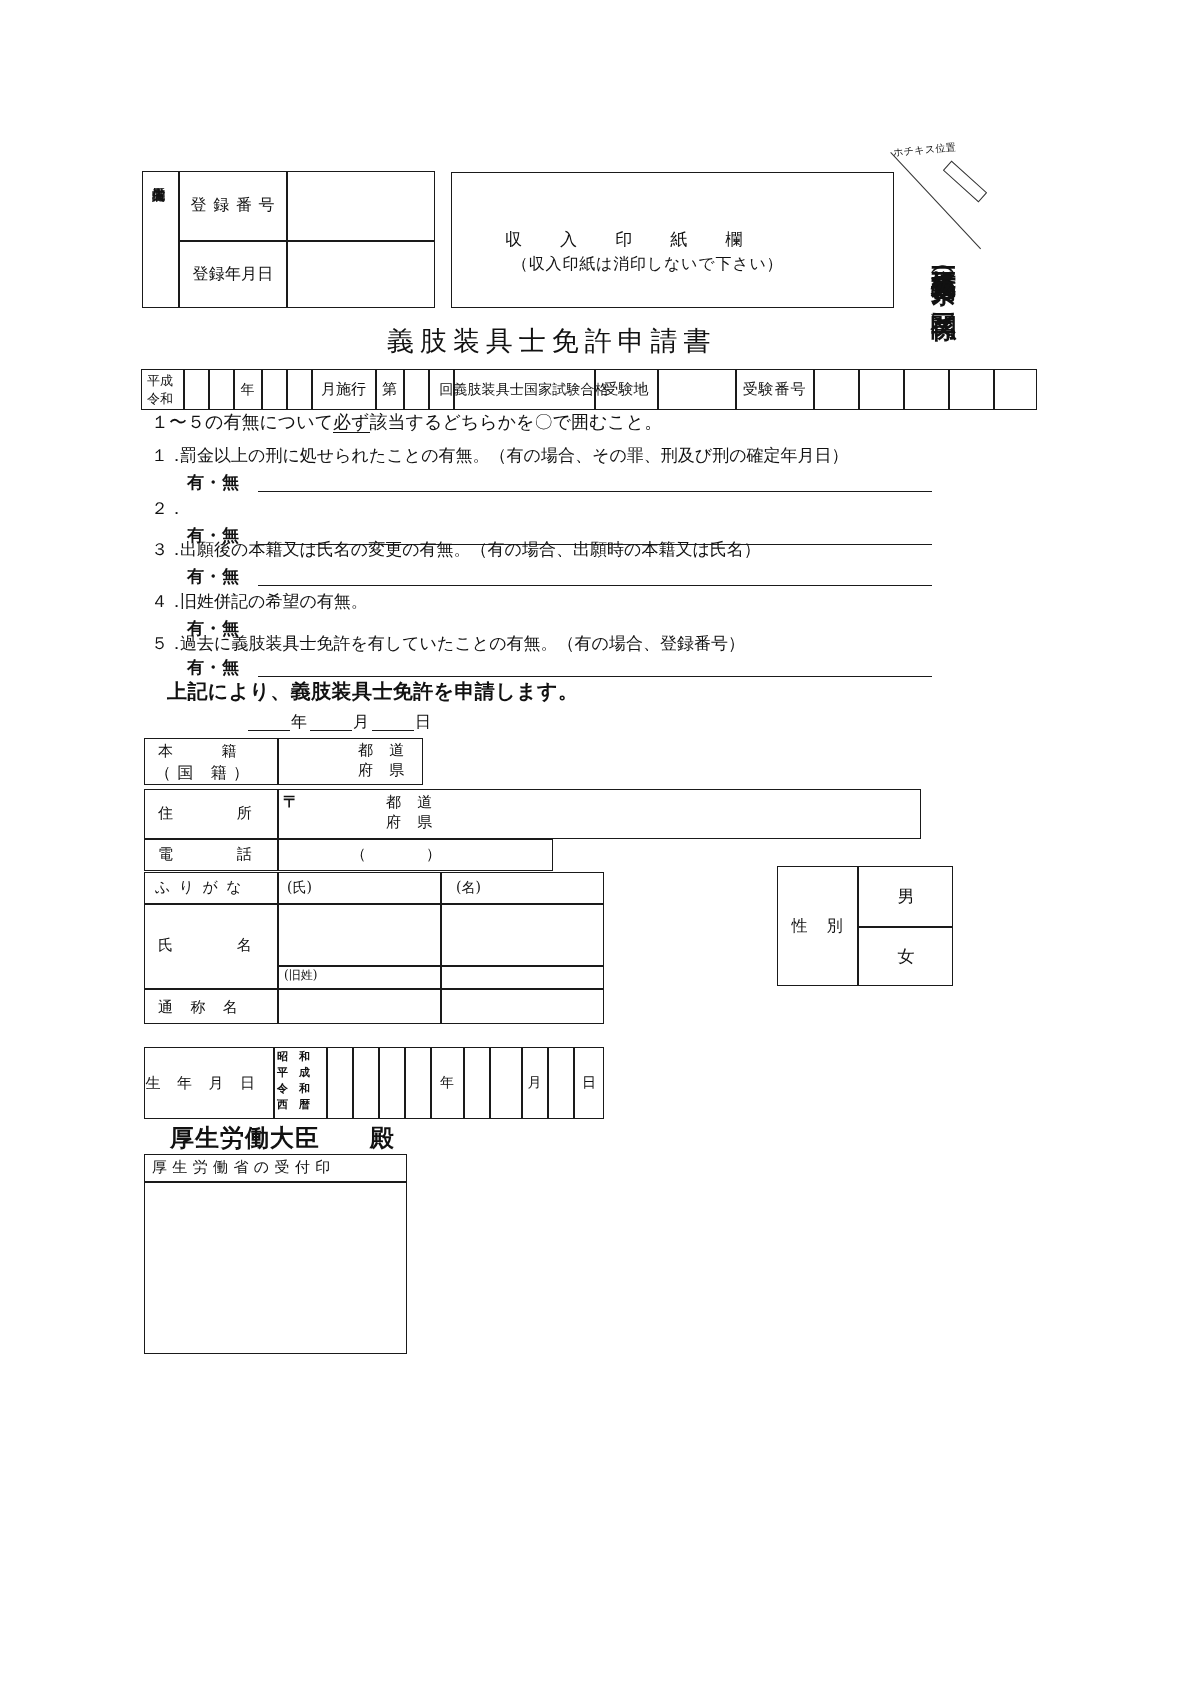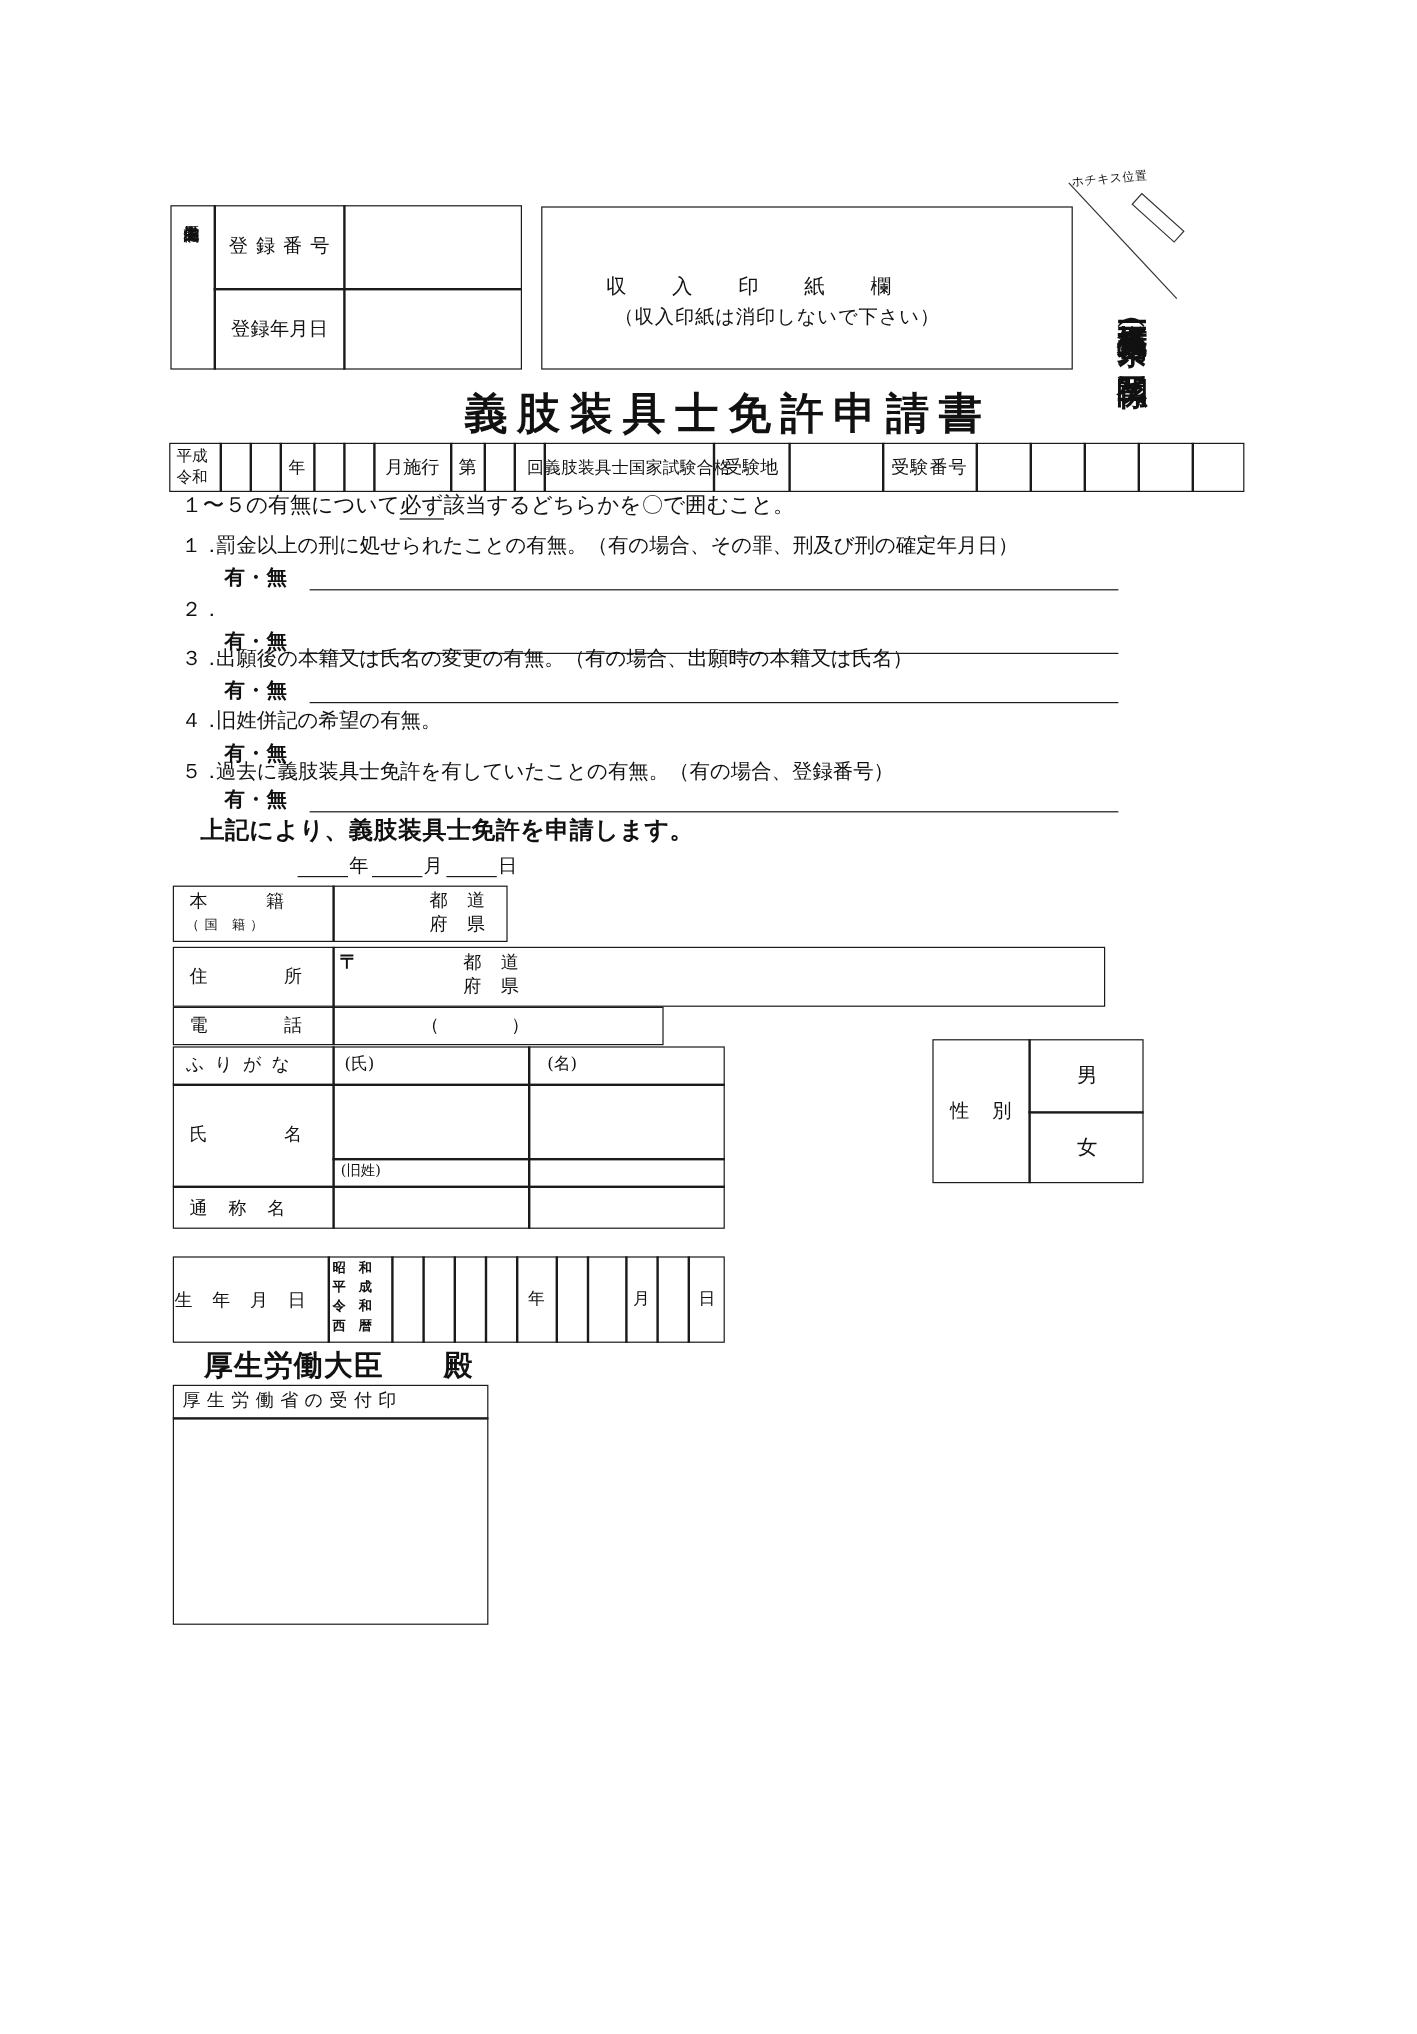--- a/index.html
+++ b/index.html
@@ -56,21 +56,21 @@
   <div class="cellbox" style="left:180px;top:171px;width:106px;height:69px;font-size:16px;letter-spacing:.05em;">登 録 番 号</div>
   <div class="cellbox" style="left:288px;top:171px;width:147px;height:69px;font-size:15px;"></div>
 
   <div class="cellbox" style="left:180px;top:240px;width:106px;height:68px;font-size:16px;letter-spacing:.01em;">登録年月日</div>
   <div class="cellbox" style="left:288px;top:240px;width:147px;height:68px;font-size:15px;"></div>
 
   <div class="bx" style="left:451px;top:172px;width:443px;height:136px;"></div>
   <div class="lbl" style="left:505px;top:231px;font-size:17px;letter-spacing:.08em;">収　　入　　印　　紙　　欄</div>
   <div class="lbl" style="left:512px;top:256px;font-size:16px;letter-spacing:.05em;">（収入印紙は消印しないで下さい）</div>
 
-  <div class="lbl title" style="left:387px;top:327px;font-size:36px;font-weight:bold;letter-spacing:.22em;">義肢装具士免許申請書</div>
+  <div class="lbl title" style="left:387px;top:327px;font-size:27px;font-weight:normal;letter-spacing:.22em;">義肢装具士免許申請書</div>
 
   <div class="bx" style="left:141px;top:369px;width:896px;height:41px;"></div>
 
   <div class="abs" style="left:145px;top:371px;width:38px;height:37px;">
     <div class="lbl" style="left:2px;top:3px;font-size:13px;">平成</div>
     <div class="lbl" style="left:2px;top:21px;font-size:13px;">令和</div>
   </div>
   <div class="vline" style="left:183px;top:369px;height:41px;"></div>
   <div class="vline" style="left:208px;top:369px;height:41px;"></div>
   <div class="vline" style="left:233px;top:369px;height:41px;"></div>
@@ -149,21 +149,21 @@
     <span class="lbl" style="left:43px;top:3px;font-size:16px;">年</span>
     <span class="abs ruleline" style="left:62px;top:19px;width:42px;"></span>
     <span class="lbl" style="left:105px;top:3px;font-size:16px;">月</span>
     <span class="abs ruleline" style="left:124px;top:19px;width:42px;"></span>
     <span class="lbl" style="left:167px;top:3px;font-size:16px;">日</span>
   </div>
 
   <div class="bx" style="left:144px;top:738px;width:279px;height:47px;"></div>
   <div class="vline" style="left:277px;top:738px;height:47px;"></div>
   <div class="lbl" style="left:158px;top:744px;font-size:15px;letter-spacing:.06em;">本　　　籍</div>
-  <div class="lbl" style="left:155px;top:765px;font-size:11px;letter-spacing:.04em;">（ 国　籍 ）</div>
+  <div class="lbl" style="left:155px;top:765px;font-size:16px;letter-spacing:.04em;">（ 国　籍 ）</div>
   <div class="lbl" style="left:358px;top:743px;font-size:15px;letter-spacing:.04em;">都　道</div>
   <div class="lbl" style="left:358px;top:763px;font-size:15px;letter-spacing:.04em;">府　県</div>
   <div class="cellbox" style="left:279px;top:738px;width:144px;height:47px;"></div>
 
   <div class="bx" style="left:144px;top:789px;width:777px;height:50px;"></div>
   <div class="vline" style="left:277px;top:789px;height:50px;"></div>
   <div class="lbl" style="left:158px;top:806px;font-size:15px;letter-spacing:.05em;">住　　　　所</div>
   <div class="lbl bold" style="left:283px;top:794px;font-size:16px;">〒</div>
   <div class="lbl" style="left:386px;top:795px;font-size:15px;letter-spacing:.04em;">都　道</div>
   <div class="lbl" style="left:386px;top:815px;font-size:15px;letter-spacing:.04em;">府　県</div>

